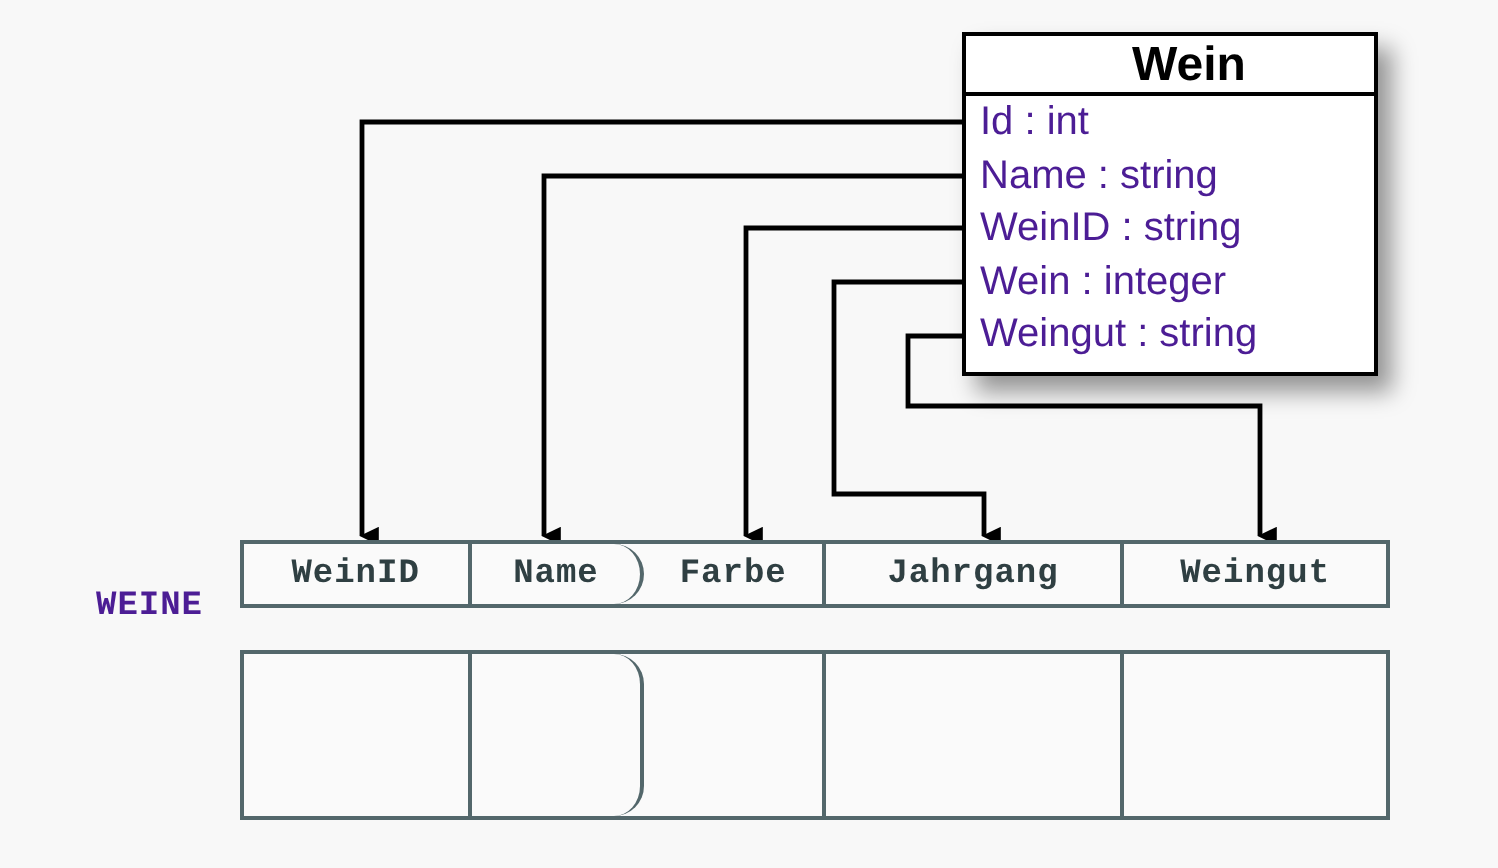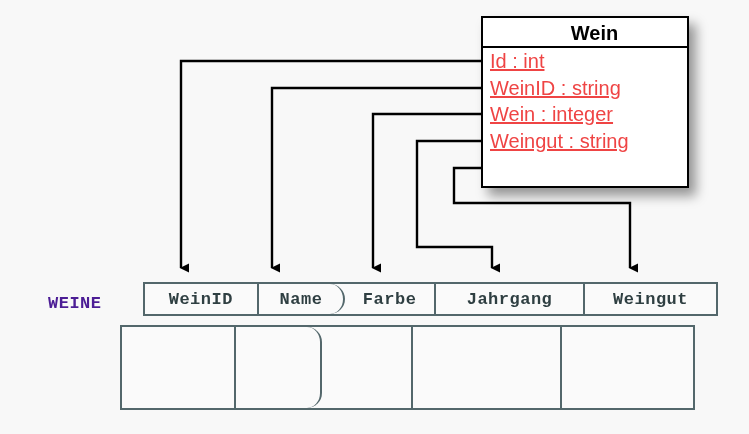--- a/index.html
+++ b/index.html
@@ -34,66 +34,64 @@
     height: 172px;
     background: #ffffff;
     border: 2px solid #000000;
     box-sizing: border-box;
     box-shadow: 7px 8px 11px rgba(0,0,0,0.40);
   }
   .uml-title {
     height: 30px;
     line-height: 30px;
     text-align: center;
-    font-size: 20px;
+    font-size: 24px;
     font-weight: bold;
     color: #000;
     border-bottom: 2px solid #000;
     box-sizing: border-box;
     background: #fff;
     padding-left: 19px;
   }
   .uml-attrs {
     padding: 0;
     margin: 0;
     background: #fff;
   }
   .uml-attr {
     height: 26.6px;
     line-height: 26.6px;
     font-size: 20px;
-    color: #ef4444;
+    color: #4c1d95;
     padding-left: 7px;
     white-space: nowrap;
     overflow: hidden;
-    text-decoration: underline;
   }
 
   
   .rel-label {
     position: absolute;
     left: 48px;
     top: 294px;
     font-family: "Liberation Mono", "DejaVu Sans Mono", monospace;
     font-size: 17px;
     font-weight: bold;
     color: #4c1d95;
     letter-spacing: 0.5px;
   }
   .rel-head {
     position: absolute;
     left: 120px;
-    top: 282px;
+    top: 270px;
     width: 575px;
     height: 34px;
     display: flex;
     box-sizing: border-box;
     border: 2px solid #53676b;
     background: #fafafa;
-    margin-left: 23px;
   }
   .rel-body {
     position: absolute;
     left: 120px;
     top: 325px;
     width: 575px;
     height: 85px;
     display: flex;
     box-sizing: border-box;
     border: 2px solid #53676b;
@@ -146,20 +144,21 @@
 
     <path d="M 481 141 L 417 141 L 417 247 L 492 247 L 492 268" fill="none" stroke="#000000" stroke-width="2.4" marker-end="url(#arrowhead)"></path>
 
     <path d="M 481 168 L 454 168 L 454 203 L 630 203 L 630 268" fill="none" stroke="#000000" stroke-width="2.4" marker-end="url(#arrowhead)"></path>
   </svg>
 
   <div class="uml-box">
     <div class="uml-title">Wein</div>
     <div class="uml-attrs">
       <div class="uml-attr">Id : int</div>
+      <div class="uml-attr">Name : string</div>
       <div class="uml-attr">WeinID : string</div>
       <div class="uml-attr">Wein : integer</div>
       <div class="uml-attr">Weingut : string</div>
     </div>
   </div>
 
   <div class="rel-label">WEINE</div>
 
   <div class="rel-head">
     <div class="cell c0">WeinID</div>

